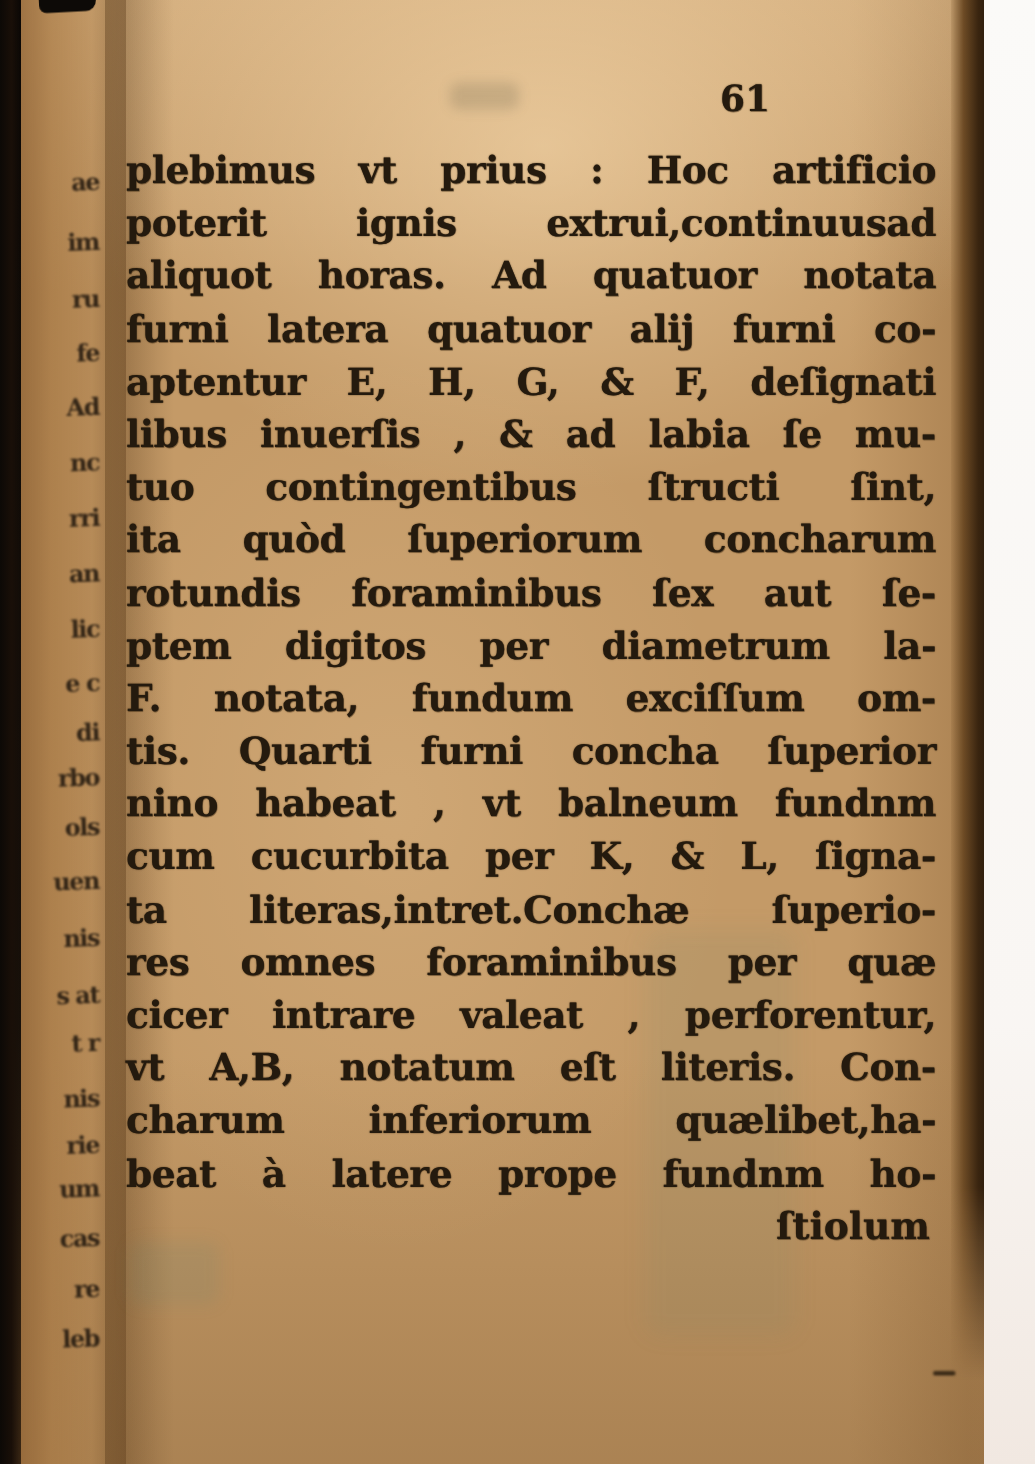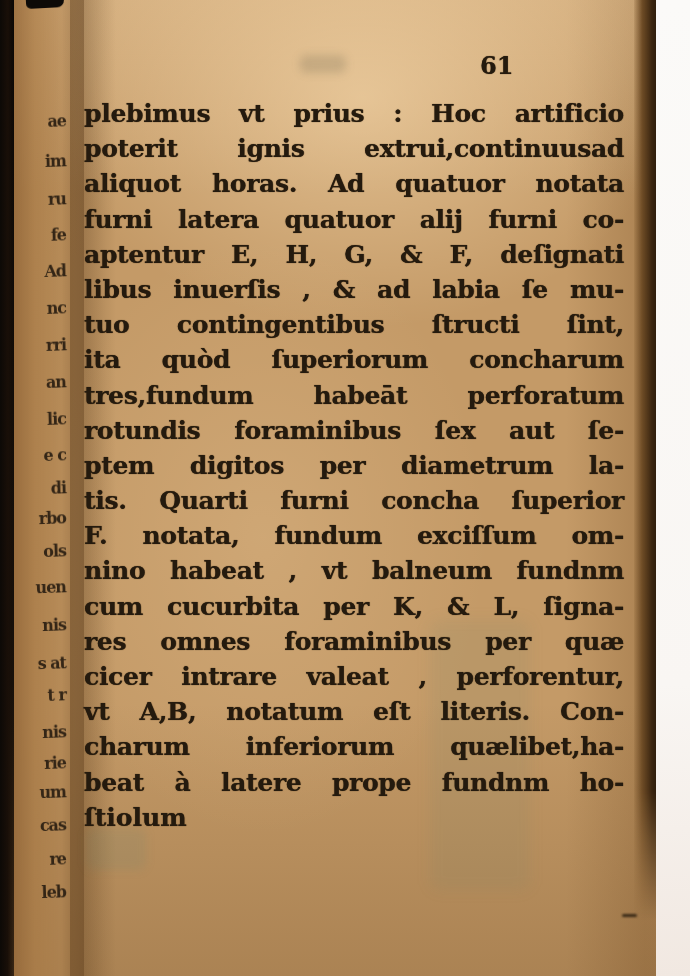--- a/index.html
+++ b/index.html
@@ -110,21 +110,21 @@
   }
   .text-line {
     height:35.2px; line-height:35.2px;
     font-family:"DejaVu Serif", serif; font-weight:bold; font-size:25px;
     letter-spacing:-.3px; white-space:nowrap;
     text-align:justify; text-align-last:justify;
   }
   .catchword-row {
     height:35.2px; line-height:35.2px;
     font-family:"DejaVu Serif", serif; font-weight:bold; font-size:25px;
-    padding-right:4px;
+    text-align:right; padding-right:4px;
   }
   .catchword-dash {
     position:absolute; left:538px; top:818px; width:15px; height:3px;
     background:#3a2a17; filter:blur(.8px); border-radius:2px;
   }
 </style>
 </head>
 <body>
 
 <div class="screenshot">
@@ -171,27 +171,27 @@
 
     <div class="text-block ink">
       <div class="text-line">plebimus vt prius : Hoc artificio</div>
       <div class="text-line">poterit ignis extrui,continuusad</div>
       <div class="text-line">aliquot horas. Ad quatuor notata</div>
       <div class="text-line">furni latera quatuor alij furni co-</div>
       <div class="text-line">aptentur E, H, G, &amp; F, deſignati</div>
       <div class="text-line">libus inuerſis , &amp; ad labia ſe mu-</div>
       <div class="text-line">tuo contingentibus ſtructi ſint,</div>
       <div class="text-line">ita quòd ſuperiorum concharum</div>
-      <div class="text-line">tres,fundum habeāt perforatum</div>
       <div class="text-line">rotundis foraminibus ſex aut ſe-</div>
       <div class="text-line">ptem digitos per diametrum la-</div>
+      <div class="text-line">F. notata, fundum exciſſum om-</div>
       <div class="text-line">tis. Quarti furni concha ſuperior</div>
-      <div class="text-line">F. notata, fundum exciſſum om-</div>
       <div class="text-line">nino habeat , vt balneum fundnm</div>
       <div class="text-line">cum cucurbita per K, &amp; L, ſigna-</div>
+      <div class="text-line">ta literas,intret.Conchæ ſuperio-</div>
       <div class="text-line">res omnes foraminibus per quæ</div>
       <div class="text-line">cicer intrare valeat , perforentur,</div>
       <div class="text-line">vt A,B, notatum eſt literis. Con-</div>
       <div class="text-line">charum inferiorum quælibet,ha-</div>
       <div class="text-line">beat à latere prope fundnm ho-</div>
       <div class="catchword-row">ſtiolum</div>
       <div class="catchword-dash"></div>
     </div>
 
     <div class="page-edge-dark"></div>

